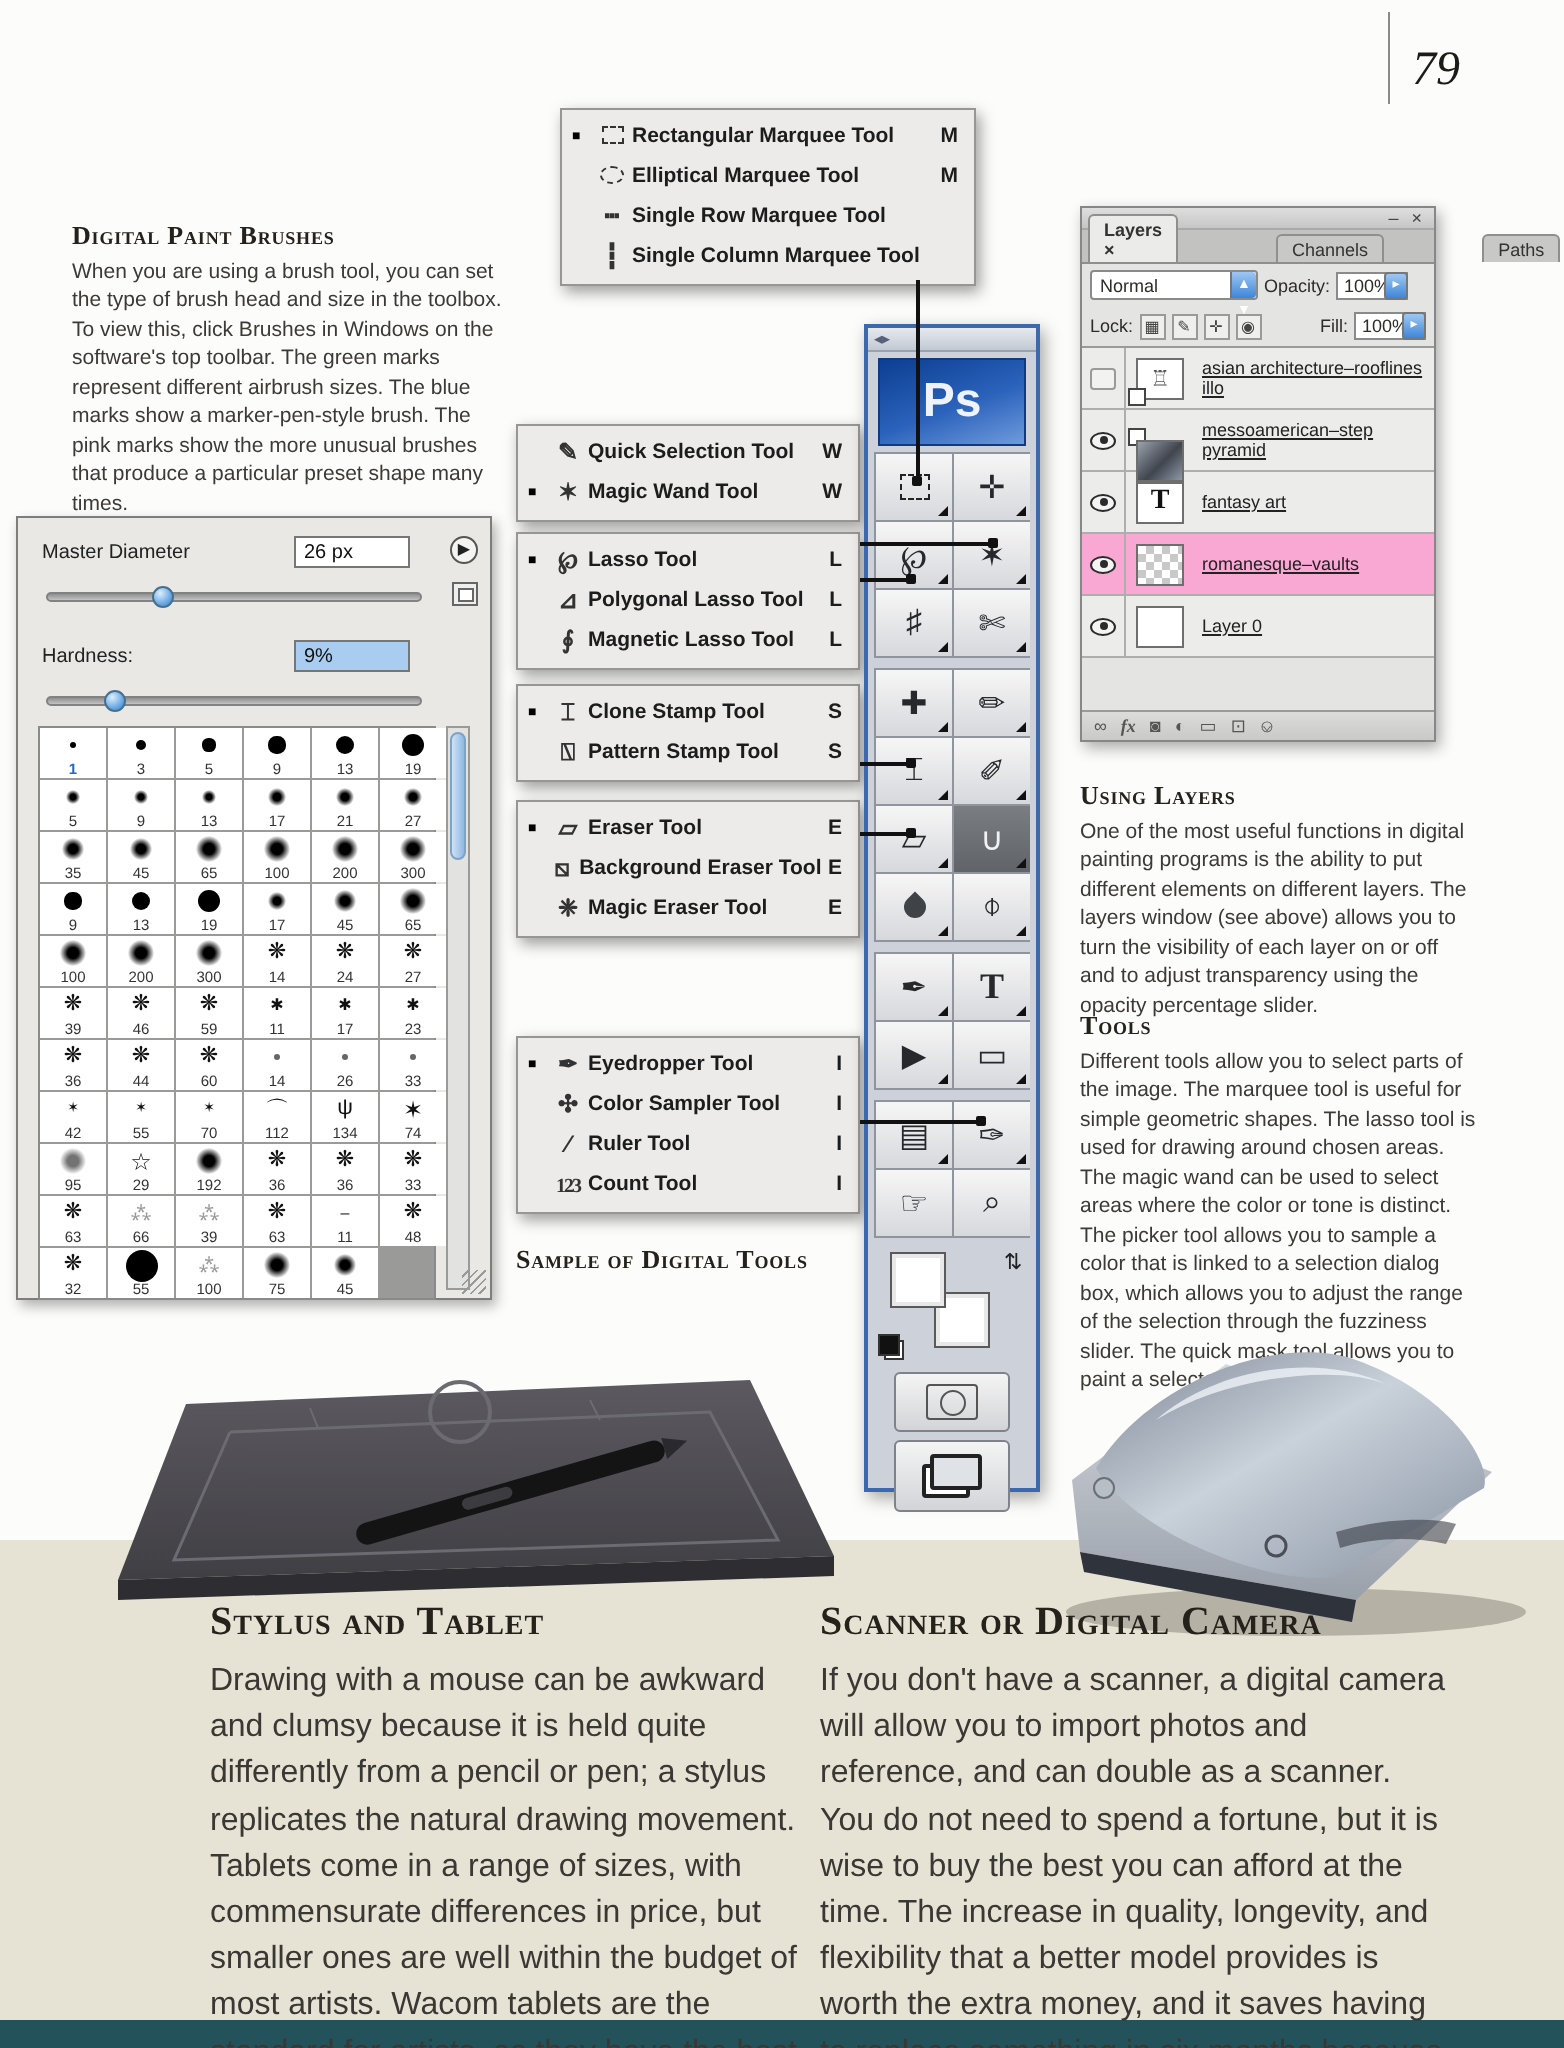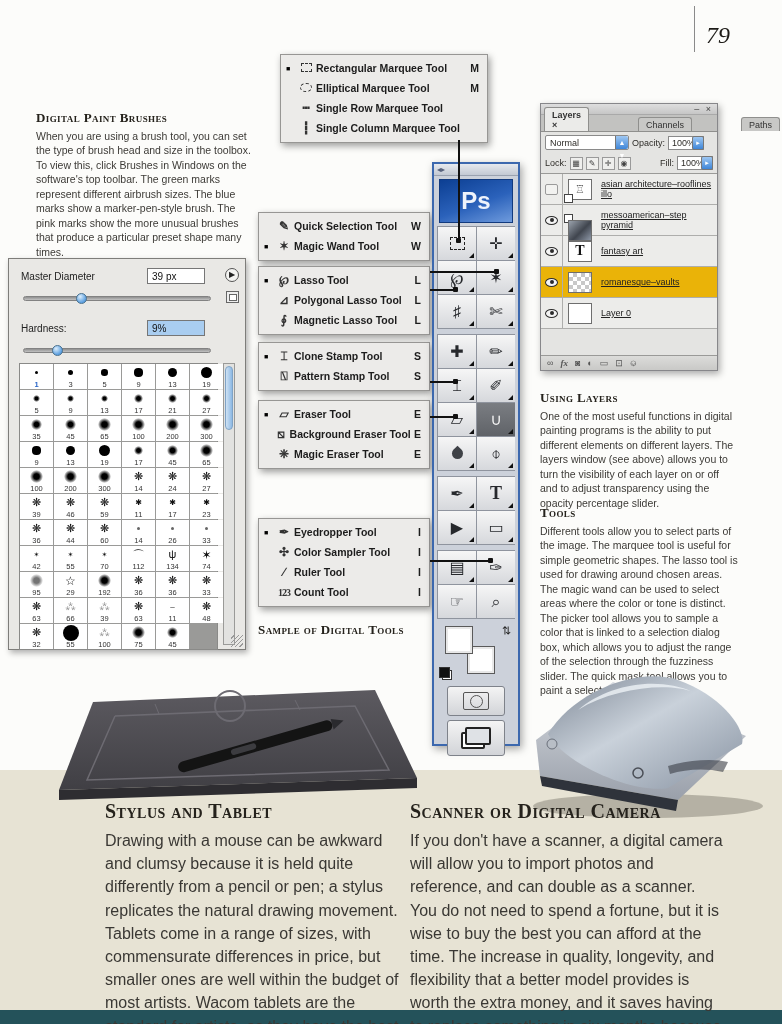--- a/index.html
+++ b/index.html
@@ -119,21 +119,21 @@
     display:flex; align-items:center; padding-left:4px; position:relative; }
   .lp-dd .stepper { position:absolute; right:0; top:0; bottom:0; width:13px; background:linear-gradient(#9ec7f2,#3f86d8);
     border-left:1px solid #777; border-radius:0 2px 2px 0; color:#fff; font-size:7px; text-align:center; line-height:13px; }
   .lp-num { width:36px; height:14px; background:#fff; border:1px solid #8a8a8a; display:flex; align-items:center; padding-left:3px; position:relative; }
   .lp-num .stepper { position:absolute; right:-1px; top:-1px; width:12px; height:14px; background:linear-gradient(#9ec7f2,#3f86d8);
     border:1px solid #777; border-radius:2px; color:#fff; font-size:7px; text-align:center; line-height:12px; }
   .lp-lockico { width:13px; height:13px; border:1px solid #9a9a9a; background:#efefed; font-size:8px;
     display:flex; align-items:center; justify-content:center; color:#444; }
   .lp-list { border-top:1px solid #9a9a98; background:#ececea; }
   .lrow { display:flex; align-items:center; height:31px; border-bottom:1px solid #aeaeac; }
-  .lrow.selected { background:#eab308; }
+  .lrow.selected { background:#f9a8d4; }
   .l-eyebox { width:22px; align-self:stretch; border-right:1px solid #aeaeac; display:flex; align-items:center; justify-content:center; }
   .eye { position:relative; width:13px; height:9px; border:1px solid #2b2b2b; border-radius:50%; background:#f4f4f4; }
   .eye::after { content:""; position:absolute; left:3.5px; top:1.5px; width:4px; height:4px; background:#2b2b2b; border-radius:50%; }
   .eye-off { width:13px; height:11px; border:1px solid #9a9a9a; border-radius:2px; background:#f2f2f0; }
   .l-thumbwrap { position:relative; width:34px; display:flex; justify-content:center; }
   .l-thumb { width:24px; height:21px; border:1px solid #6e6e6e; background:#fff;
     display:flex; align-items:center; justify-content:center; font-size:11px; color:#555; overflow:hidden; }
   .l-thumb.photo { background:linear-gradient(135deg,#9aa2ac,#40454e 55%,#8d97a6); }
   .l-thumb.checker { background:repeating-conic-gradient(#c8c8c8 0 25%, #fff 0 50%); background-size:8px 8px; }
   .l-thumb.text { font-family:"Liberation Serif", serif; font-weight:bold; font-size:14px; color:#111; }
@@ -276,21 +276,21 @@
       </div>
     </div>
 
   <div class="abs" style="left:36px; top:110px; width:220px;">
     <div class="cap-head">Digital Paint Brushes</div>
     <div class="cap-body">When you are using a brush tool, you can set the type of brush head and size in the toolbox. To view this, click Brushes in Windows on the software's top toolbar. The green marks represent different airbrush sizes. The blue marks show a marker-pen-style brush. The pink marks show the more unusual brushes that produce a particular preset shape many times.</div>
   </div>
 
   <div id="brushPanel">
     <div class="bp-label" style="left:12px; top:12px;">Master Diameter</div>
-    <div class="bp-field" style="left:138px; top:9px;">39 px</div>
+    <div class="bp-field" style="left:138px; top:9px;">26 px</div>
     <div class="bp-round-btn" style="right:6px; top:9px;">▶</div>
     <div class="bp-corner-btn" style="right:6px; top:32px;"></div>
     <div class="bp-slider" style="left:14px; top:37px;">
       <div class="bp-thumb" style="left:28%;"></div>
     </div>
     <div class="bp-label" style="left:12px; top:64px;">Hardness:</div>
     <div class="bp-field selected" style="left:138px; top:61px;">9%</div>
     <div class="bp-slider" style="left:14px; top:89px;">
       <div class="bp-thumb" style="left:15%;"></div>
     </div>

